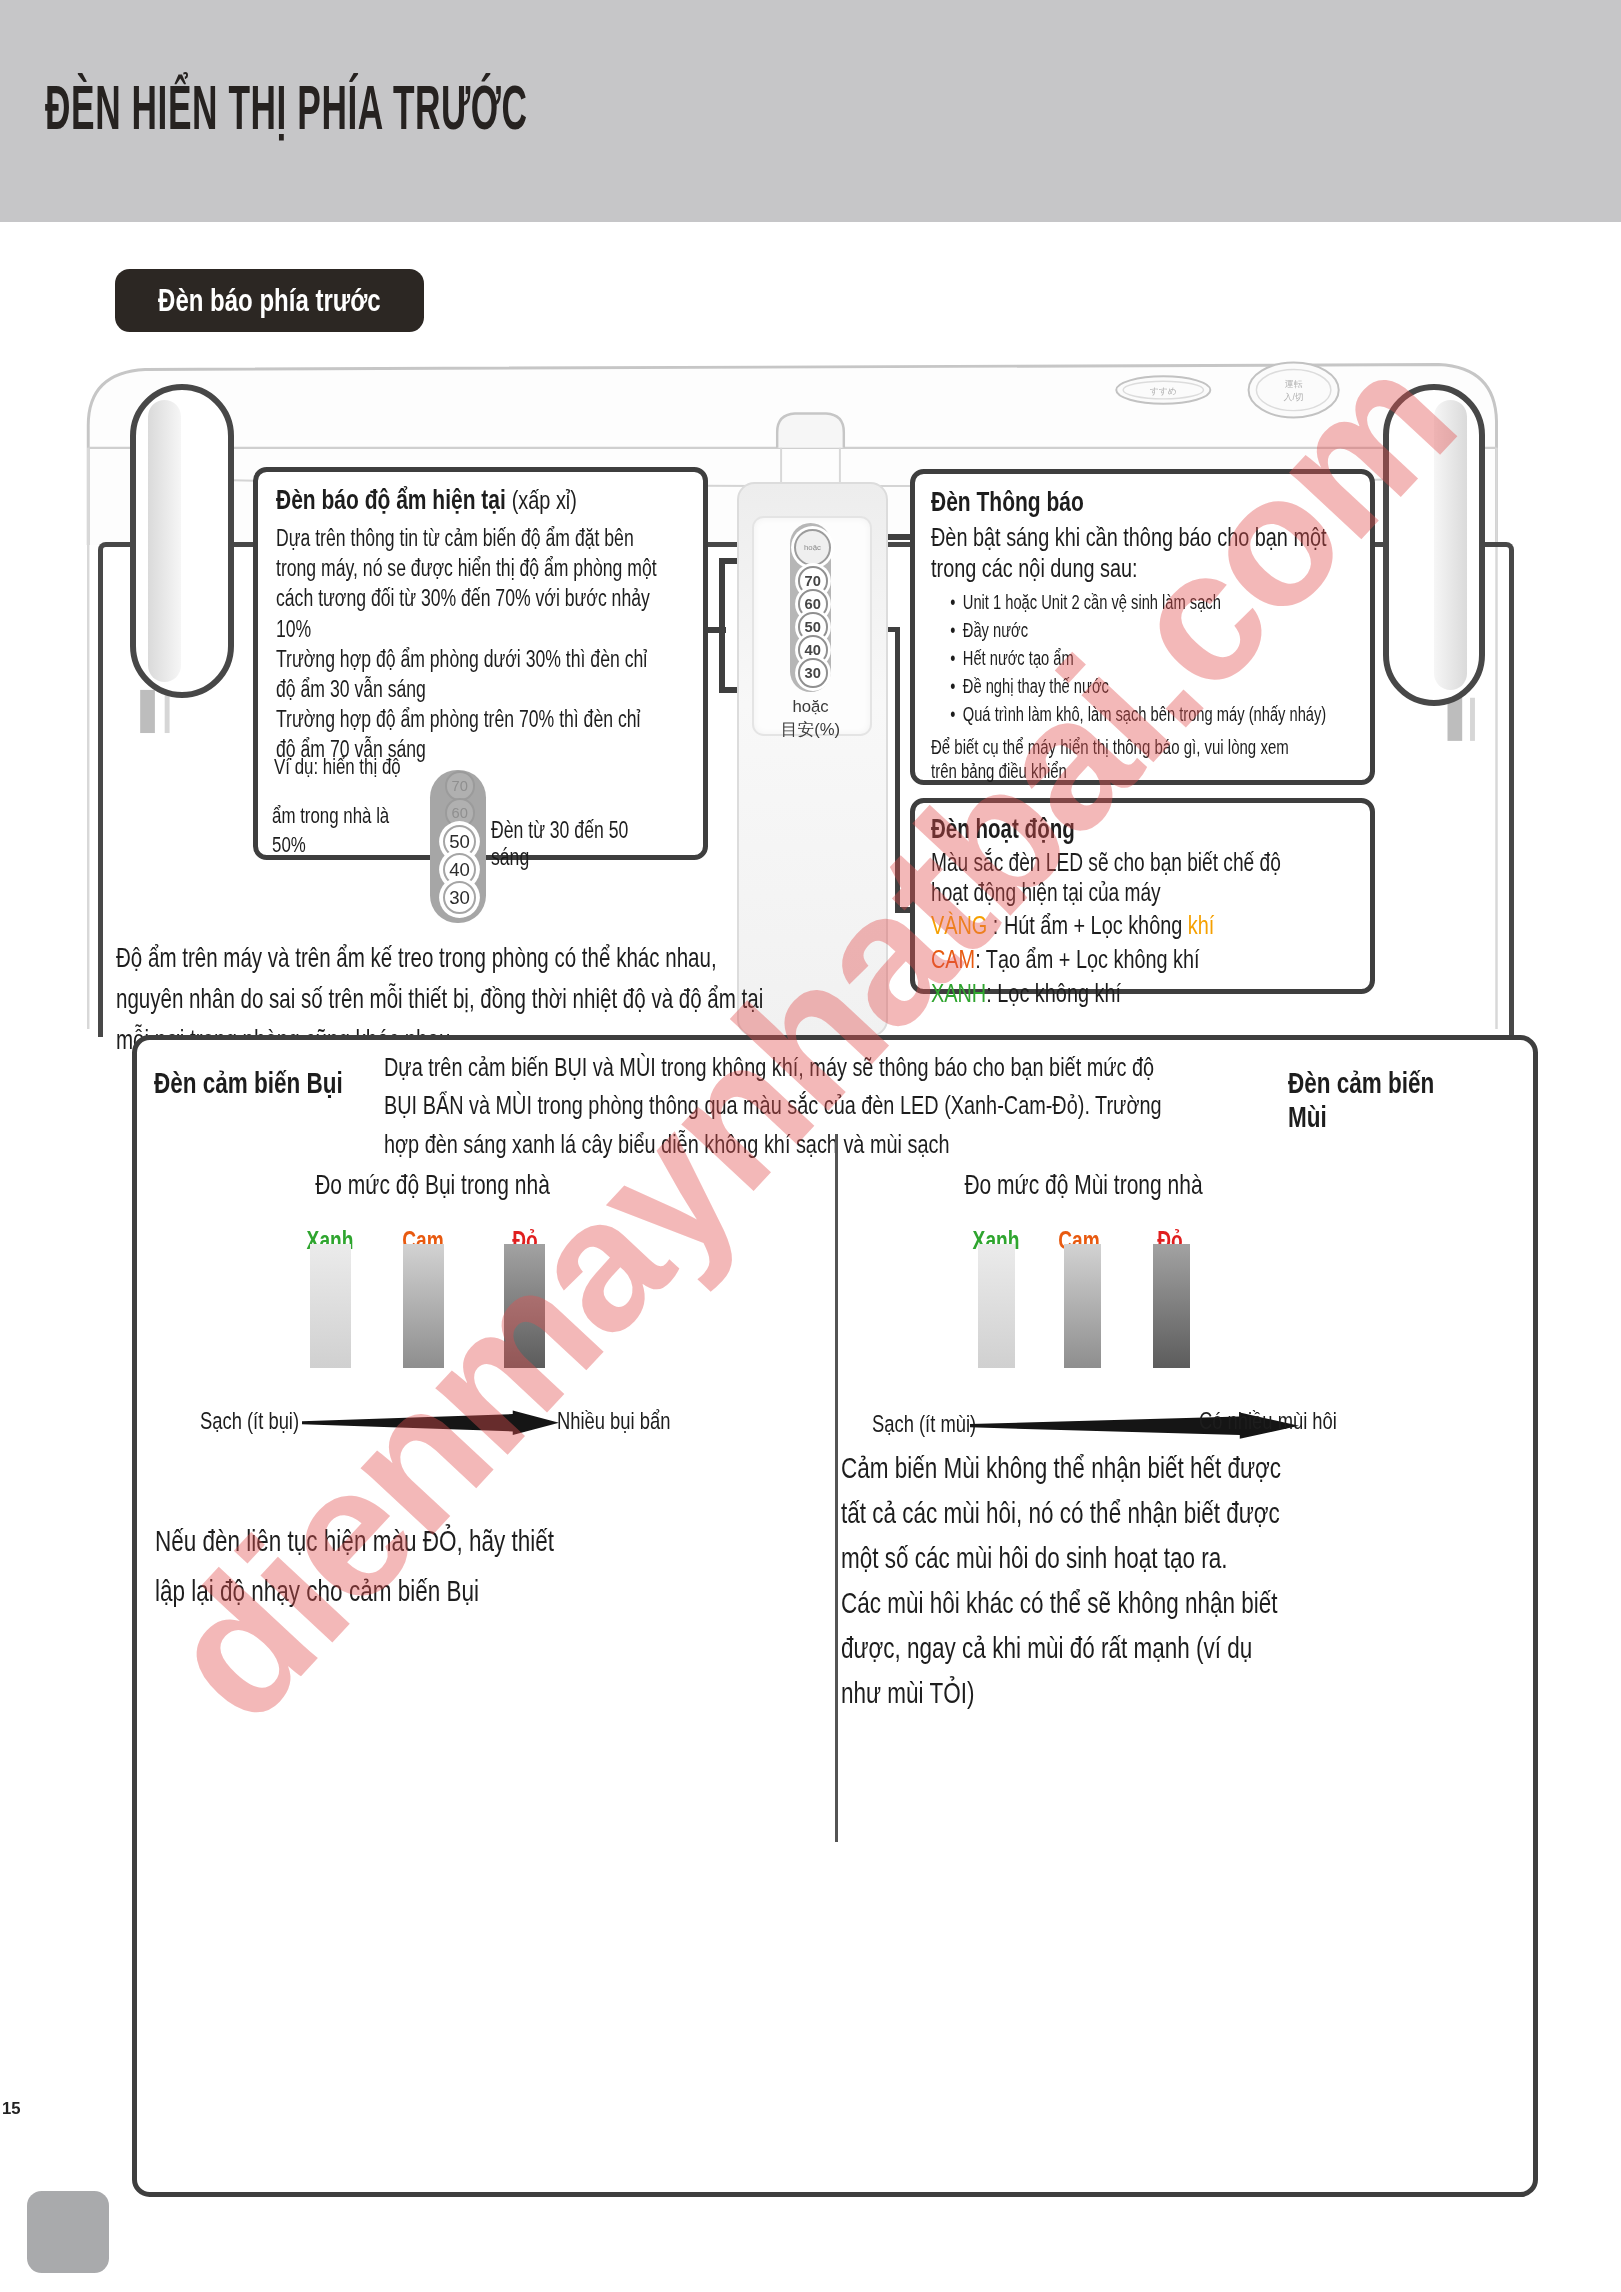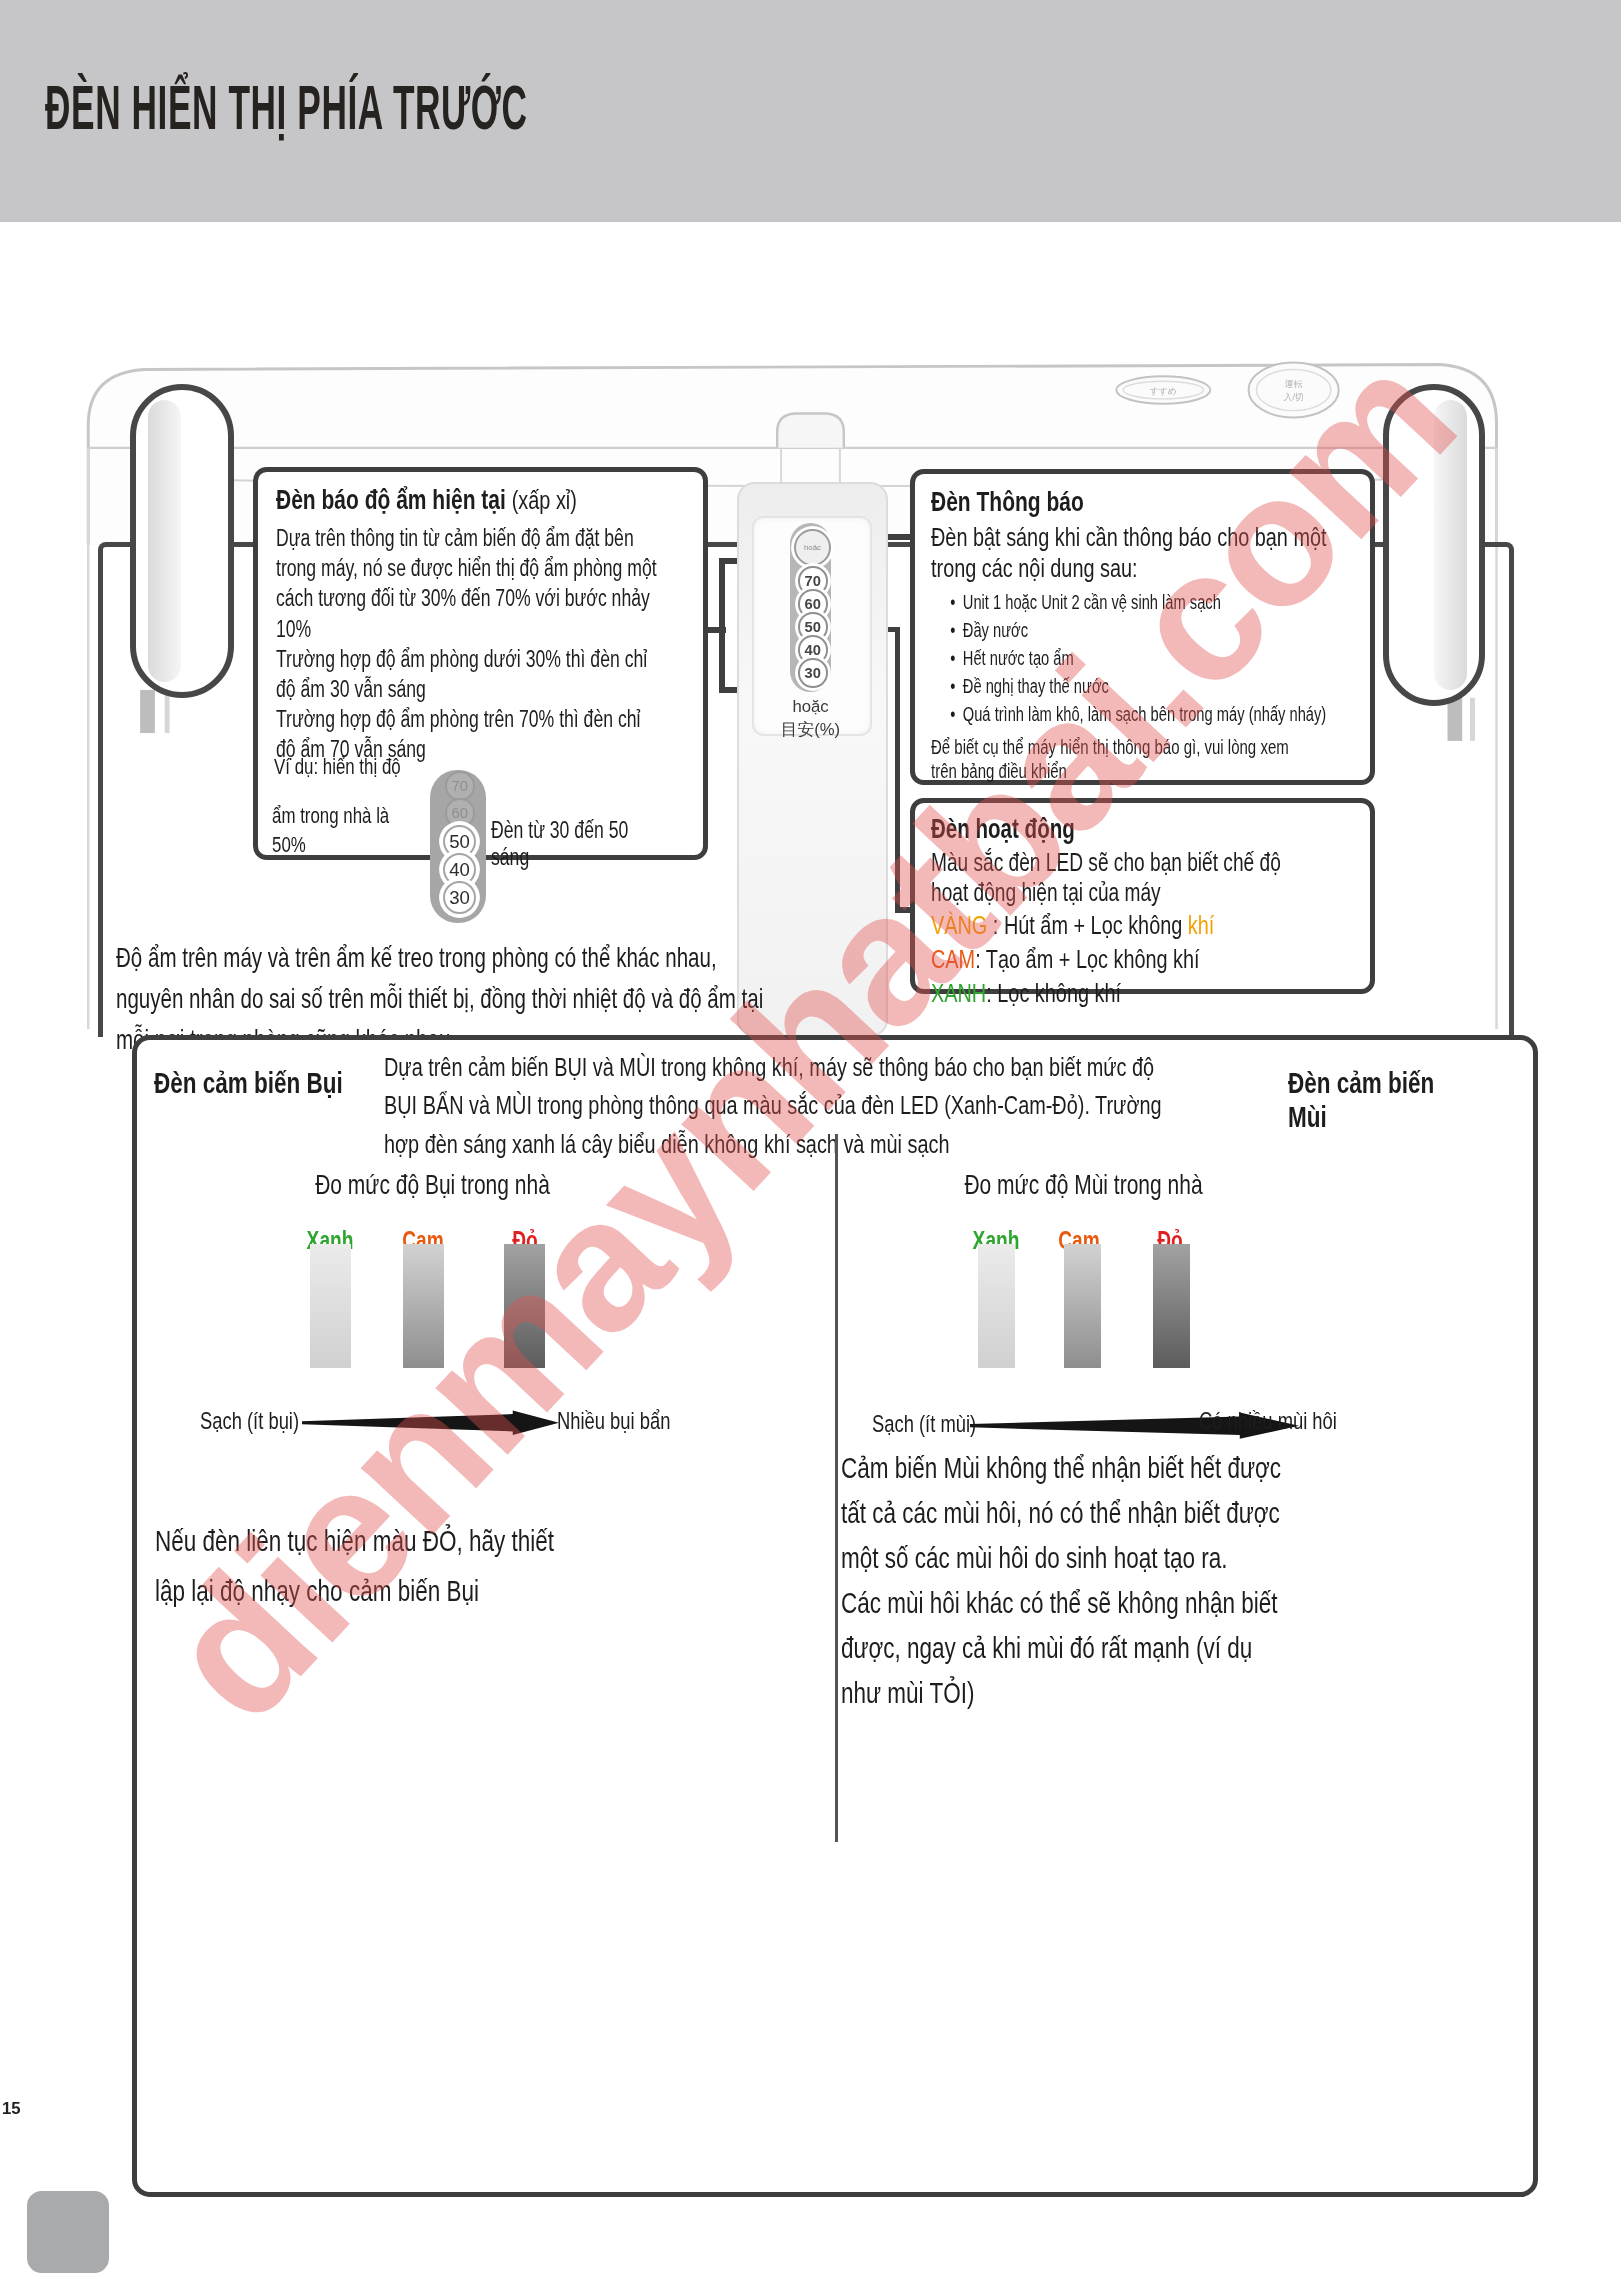--- a/index.html
+++ b/index.html
@@ -114,20 +114,23 @@
     z-index:30;pointer-events:none;letter-spacing:-3.9px;}
 </style>
 </head>
 <body>
 
 <div id="page">
 
   <div class="abs band"></div>
   <div class="abs page-title">ĐÈN HIỂN THỊ PHÍA TRƯỚC</div>
 
+  <div class="abs front-label">
+    <span>Đèn báo phía trước</span>
+  </div>
 
   <svg class="abs device-svg" viewBox="0 0 1654 1100">
     <path d="M 90 556 L 90 434 Q 90 380 148 377 L 1468 372 Q 1526 375 1527 430 L 1527 556" fill="#fdfdfd" stroke="#c6c6c6" stroke-width="3"></path>
     <path d="M 90 457 L 1527 457" stroke="#cfcfcf" stroke-width="2.5" fill="none"></path>
     <path d="M 188 489 Q 827 503 1424 489" stroke="#d4d4d4" stroke-width="2" fill="none"></path>
     <path d="M 90 457 L 90 1050 M 1527 457 L 1527 1050" stroke="#d8d8d8" stroke-width="2.5" fill="none"></path>
     <path d="M 793 457 L 793 441 Q 793 423 811 422 L 843 422 Q 861 423 861 441 L 861 457" fill="#f6f6f6" stroke="#c6c6c6" stroke-width="2.5"></path>
     <path d="M 797 457 L 797 492 M 857 457 L 857 492" stroke="#d8d8d8" stroke-width="2" fill="none"></path>
     <ellipse cx="1187" cy="398" rx="48" ry="14" fill="#fbfbfb" stroke="#c2c2c2" stroke-width="2"></ellipse>
     <ellipse cx="1187" cy="398" rx="41" ry="9" fill="none" stroke="#dcdcdc" stroke-width="1.5"></ellipse>

